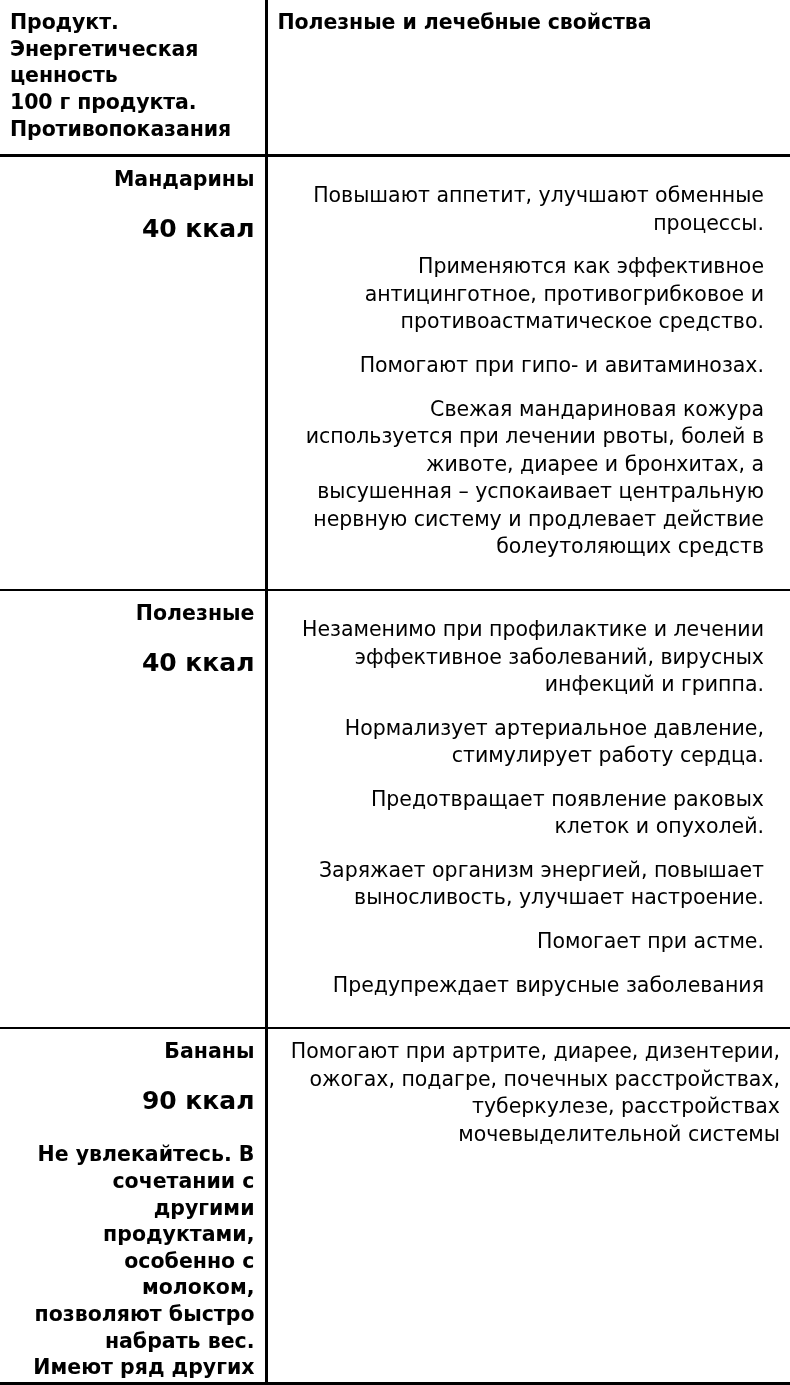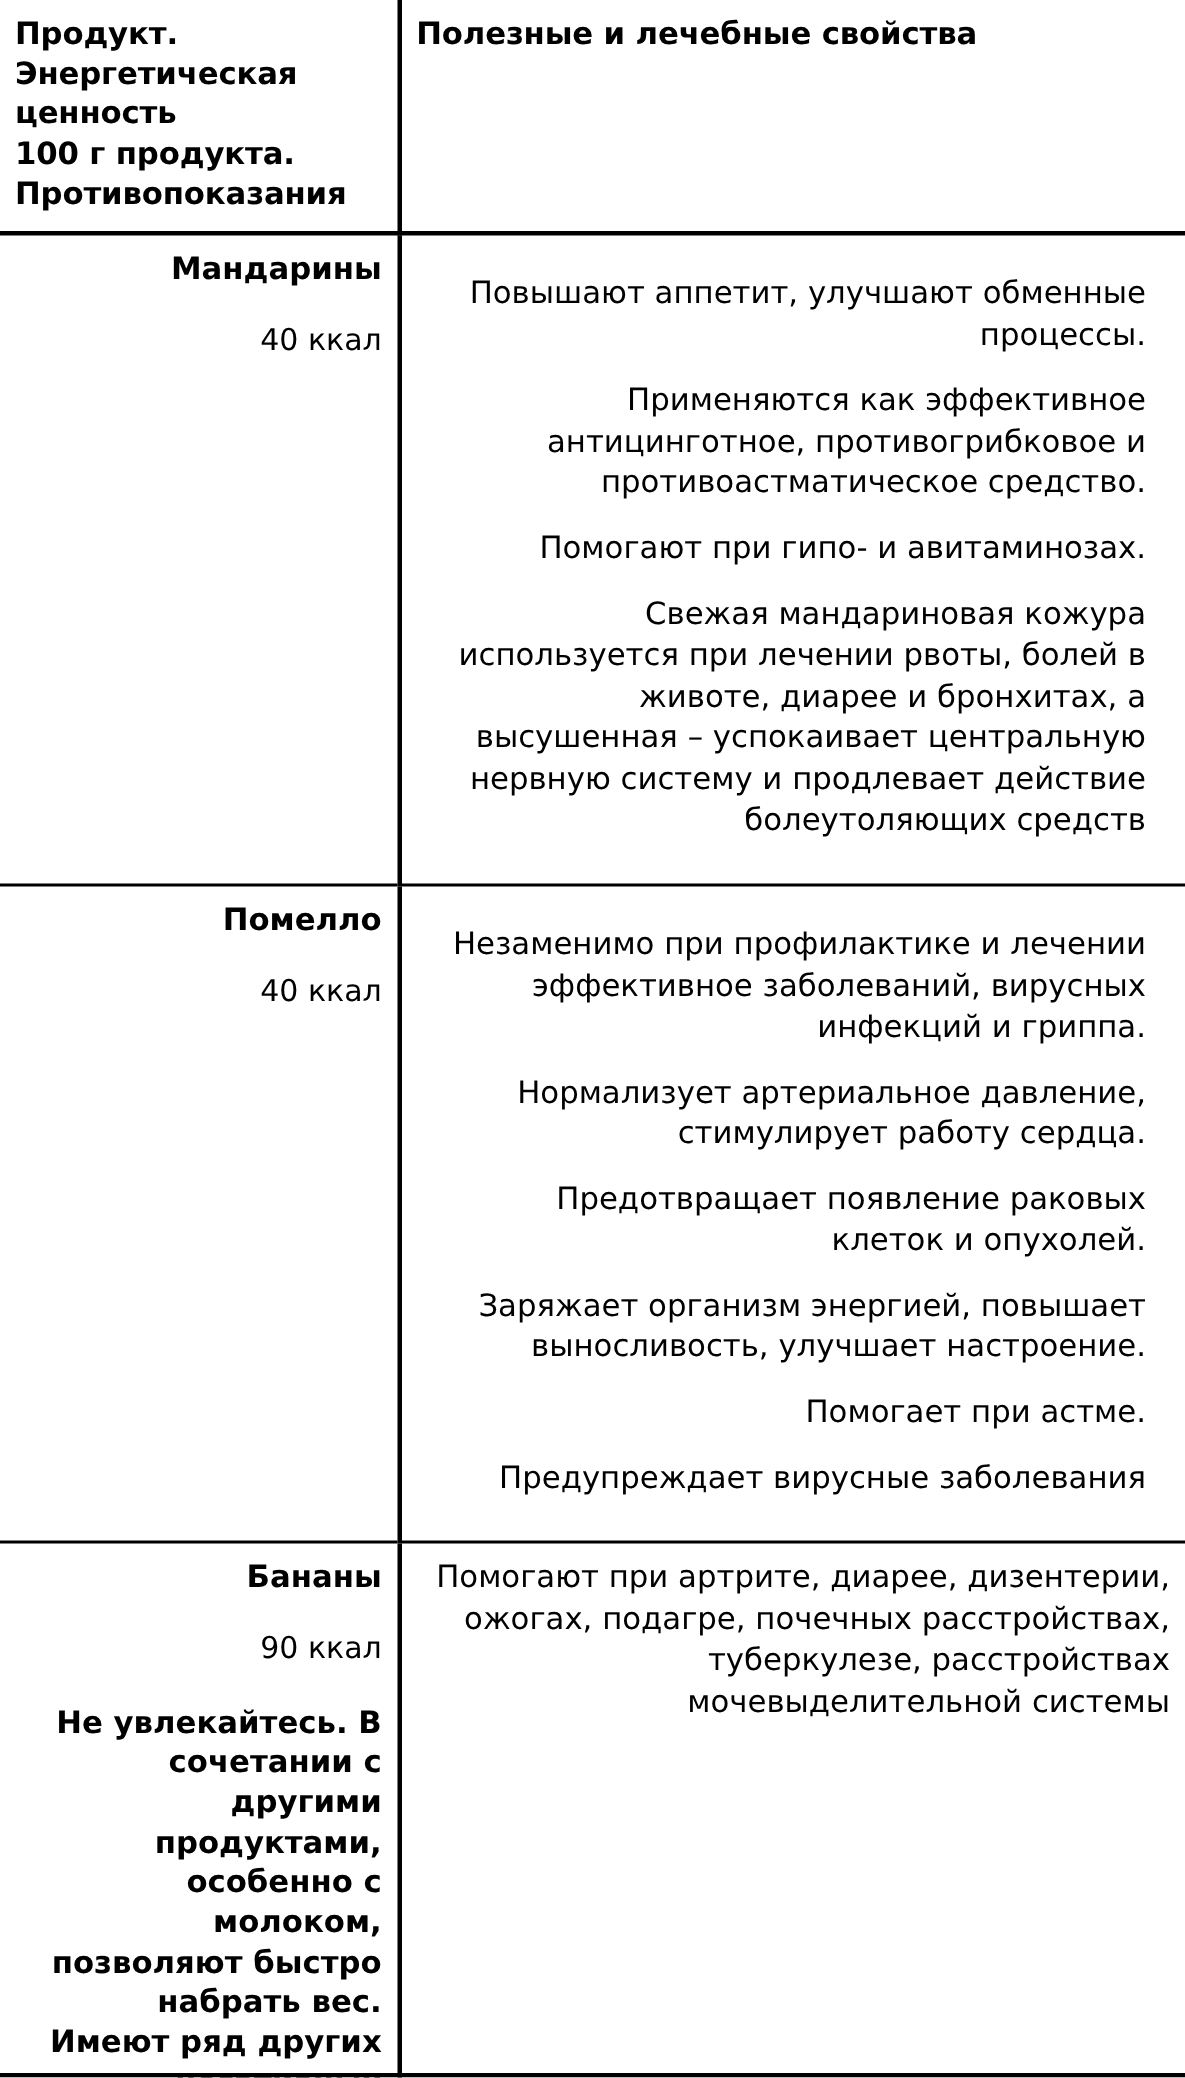--- a/index.html
+++ b/index.html
@@ -57,22 +57,22 @@
     font-weight: bold;
     line-height: 1.30;
     letter-spacing: -0.1px;
   }
   .product-name {
     font-size: 20.5px;
     font-weight: bold;
     line-height: 1.30;
   }
   .product-energy {
-    font-size: 20px;
-    font-weight: normal;
+    font-size: 25px;
+    font-weight: bold;
     line-height: 1.30;
     margin-top: 20px;
   }
   .product-contra {
     font-size: 20.5px;
     font-weight: bold;
     line-height: 1.30;
     margin-top: 24px;
     hyphens: manual;
   }
@@ -127,21 +127,21 @@
           <div class="props-text">
               <p>Повышают аппетит, улучшают обменные процессы.</p>
               <p>Применяются как эффективное антицинготное, противогрибковое и противоастматическое средство.</p>
               <p>Помогают при гипо- и авитаминозах.</p>
               <p>Свежая мандариновая кожура используется при лечении рвоты, болей в животе, диарее и бронхитах, а высушенная – успокаивает центральную нервную систему и продлевает действие болеутоляющих средств</p>
             </div>
         </td>
       </tr>
       <tr class="data-row">
         <td class="cell-product">
-          <div class="product-name">Помелло</div>
+          <div class="product-name">Полезные</div>
           <div class="product-energy">40 ккал</div>
         </td>
         <td class="cell-props">
           <div class="props-text">
               <p>Незаменимо при профилактике и лечении эффективное заболеваний, вирусных инфекций и гриппа.</p>
               <p>Нормализует артериальное давление, стимулирует работу сердца.</p>
               <p>Предотвращает появление раковых клеток и опухолей.</p>
               <p>Заряжает организм энергией, повышает выносливость, улучшает настроение.</p>
               <p>Помогает при астме.</p>
               <p>Предупреждает вирусные заболевания</p>

